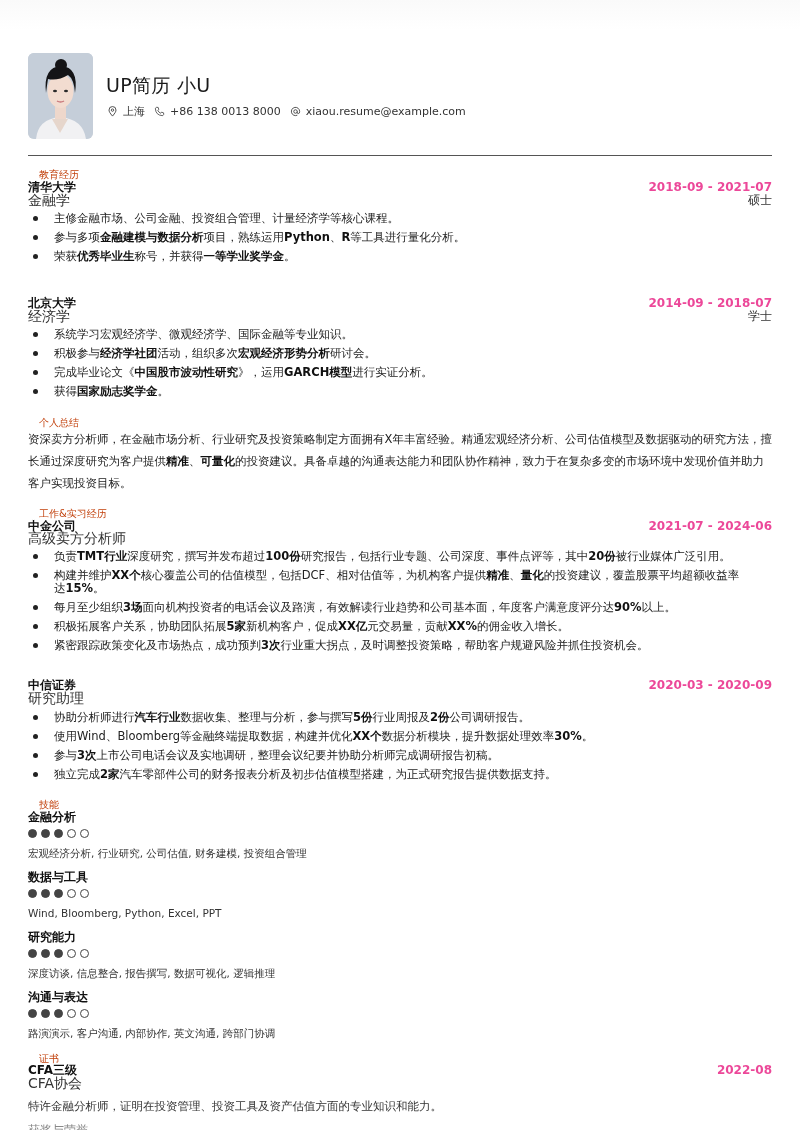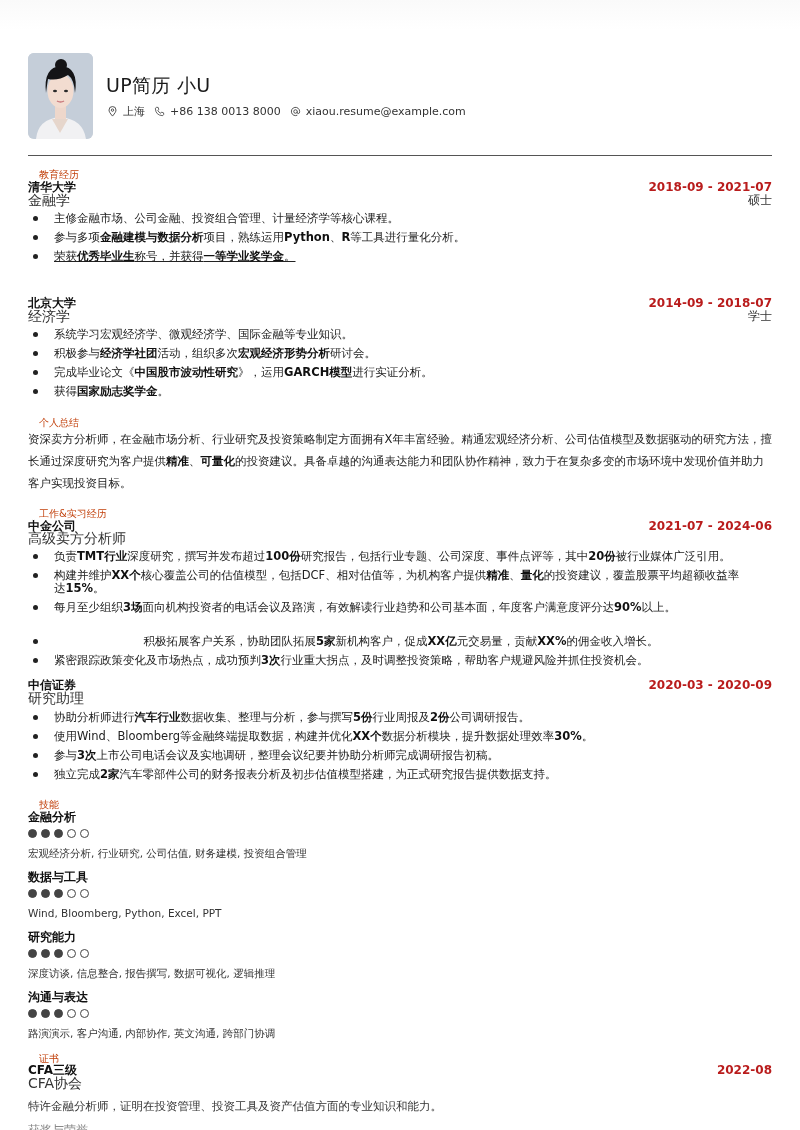--- a/index.html
+++ b/index.html
@@ -15,21 +15,21 @@
     .contacts { position: absolute; left: 79px; top: 51px; font-size: 11px; color: #333; display: flex; align-items: center; white-space: nowrap; }
     .contacts .ico { display: inline-block; width: 11px; height: 11px; margin-right: 5px; }
     .contacts .ico svg { width: 11px; height: 11px; display: block; }
     .contacts .item { display: inline-flex; align-items: center; margin-right: 9px; }
 
     .divider { position: absolute; left: 0; top: 155px; width: 744px; height: 1px; background: #555; }
 
     .sec-title { position: absolute; left: 11px; font-size: 10px; color: #c2410c; line-height: 13px; }
     .entry-title { position: absolute; left: 0; font-size: 12px; font-weight: 700; color: #111; line-height: 13px; }
     .entry-sub { position: absolute; left: 0; font-size: 14px; color: #333; line-height: 13px; }
-    .entry-date { position: absolute; right: 0; font-size: 12px; font-weight: 700; color: #b91c1c; line-height: 13px; text-align: right; }
+    .entry-date { position: absolute; right: 0; font-size: 12px; font-weight: 700; color: #ec4899; line-height: 13px; text-align: right; }
     .entry-degree { position: absolute; right: 0; font-size: 12px; color: #333; line-height: 13px; text-align: right; }
 
     ul.bullets { position: absolute; left: 0; width: 744px; list-style: none; }
     ul.bullets li { position: relative; padding-left: 26px; font-size: 11.5px; color: #222; line-height: 13px; }
     ul.bullets li::before { content: ""; position: absolute; left: 5px; top: 4px; width: 5px; height: 5px; border-radius: 50%; background: #222; }
     ul.bullets li b { font-weight: 700; color: #111; }
 
     .para { position: absolute; left: 0; width: 744px; font-size: 11.5px; color: #222; line-height: 22px; }
     .para b { font-weight: 700; color: #111; }
 
@@ -98,21 +98,21 @@
 
   <div class="sec-title" style="top:168px">教育经历</div>
 
   <div class="entry-title" style="top:181px">清华大学</div>
   <div class="entry-sub" style="top:194px">金融学</div>
   <div class="entry-date" style="top:181px">2018-09 - 2021-07</div>
   <div class="entry-degree" style="top:194px">硕士</div>
   <ul class="bullets" style="top:212px">
       <li>主修金融市场、公司金融、投资组合管理、计量经济学等核心课程。</li>
       <li style="margin-top: 6px;">参与多项<b>金融建模与数据分析</b>项目，熟练运用<b>Python</b>、<b>R</b>等工具进行量化分析。</li>
-      <li style="margin-top: 6px; text-decoration: underline;">荣获<b>优秀毕业生</b>称号，并获得<b>一等学业奖学金</b>。</li>
+      <li style="margin-top: 6px;">荣获<b>优秀毕业生</b>称号，并获得<b>一等学业奖学金</b>。</li>
     </ul>
 
   <div class="entry-title" style="top:297px">北京大学</div>
   <div class="entry-sub" style="top:310px">经济学</div>
   <div class="entry-date" style="top:297px">2014-09 - 2018-07</div>
   <div class="entry-degree" style="top:310px">学士</div>
   <ul class="bullets" style="top:328px">
       <li>系统学习宏观经济学、微观经济学、国际金融等专业知识。</li>
       <li style="margin-top: 6px;">积极参与<b>经济学社团</b>活动，组织多次<b>宏观经济形势分析</b>研讨会。</li>
       <li style="margin-top: 6px;">完成毕业论文《<b>中国股市波动性研究</b>》，运用<b>GARCH模型</b>进行实证分析。</li>
@@ -124,21 +124,21 @@
 
   <div class="sec-title" style="top:507px">工作&amp;实习经历</div>
 
   <div class="entry-title" style="top:520px">中金公司</div>
   <div class="entry-sub" style="top:532px">高级卖方分析师</div>
   <div class="entry-date" style="top:520px">2021-07 - 2024-06</div>
   <ul class="bullets" style="top:550px; width:720px">
       <li>负责<b>TMT行业</b>深度研究，撰写并发布超过<b>100份</b>研究报告，包括行业专题、公司深度、事件点评等，其中<b>20份</b>被行业媒体广泛引用。</li>
       <li style="margin-top: 6px;">构建并维护<b>XX个</b>核心覆盖公司的估值模型，包括DCF、相对估值等，为机构客户提供<b>精准</b>、<b>量化</b>的投资建议，覆盖股票平均超额收益率达<b>15%</b>。</li>
       <li style="margin-top: 6px;">每月至少组织<b>3场</b>面向机构投资者的电话会议及路演，有效解读行业趋势和公司基本面，年度客户满意度评分达<b>90%</b>以上。</li>
-      <li style="margin-top: 21px; text-align: center;">积极拓展客户关系，协助团队拓展<b>5家</b>新机构客户，促成<b>XX亿</b>元交易量，贡献<b>XX%</b>的佣金收入增长。</li>
+      <li style="margin-top: 6px;">积极拓展客户关系，协助团队拓展<b>5家</b>新机构客户，促成<b>XX亿</b>元交易量，贡献<b>XX%</b>的佣金收入增长。</li>
       <li style="margin-top: 6px;">紧密跟踪政策变化及市场热点，成功预判<b>3次</b>行业重大拐点，及时调整投资策略，帮助客户规避风险并抓住投资机会。</li>
     </ul>
 
   <div class="entry-title" style="top:679px">中信证券</div>
   <div class="entry-sub" style="top:692px">研究助理</div>
   <div class="entry-date" style="top:679px">2020-03 - 2020-09</div>
   <ul class="bullets" style="top:711px">
       <li>协助分析师进行<b>汽车行业</b>数据收集、整理与分析，参与撰写<b>5份</b>行业周报及<b>2份</b>公司调研报告。</li>
       <li style="margin-top: 6px;">使用Wind、Bloomberg等金融终端提取数据，构建并优化<b>XX个</b>数据分析模块，提升数据处理效率<b>30%</b>。</li>
       <li style="margin-top: 6px;">参与<b>3次</b>上市公司电话会议及实地调研，整理会议纪要并协助分析师完成调研报告初稿。</li>

